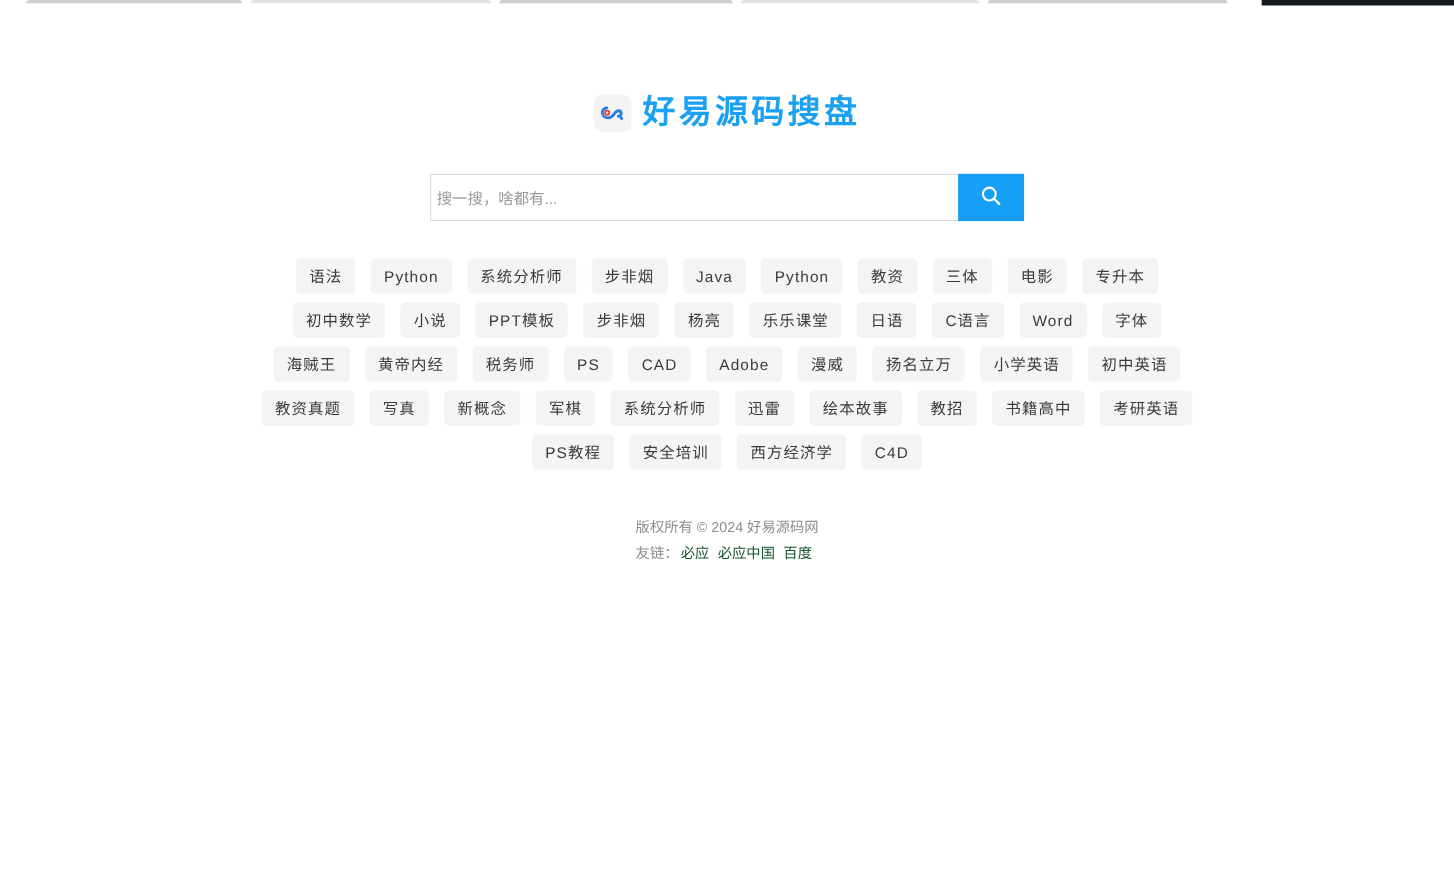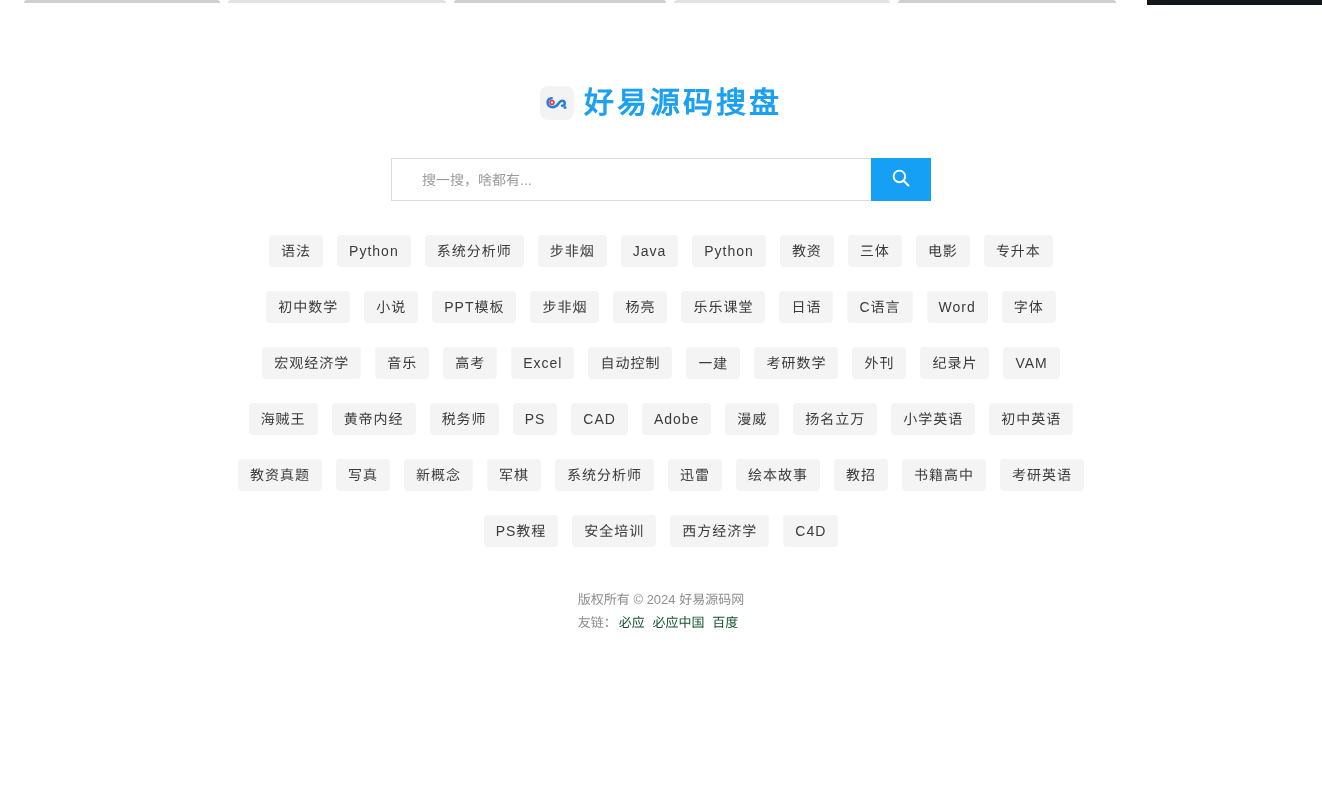--- a/index.html
+++ b/index.html
@@ -88,21 +88,21 @@
     height: 43px;
   }
   #search-input {
     flex: 1 1 auto;
     height: 43px;
     border: 1px solid #dcdcdc;
     border-right: none;
     background: #ffffff;
     font-size: 14px;
     color: #333;
-    padding: 0 30px;
+    padding: 0 5px;
     outline: none;
     font-family: "Liberation Sans", "DejaVu Sans", sans-serif;
   }
   #search-input::placeholder { color: #9b9b9b; }
   #search-button {
     flex: none;
     width: 60px;
     height: 43px;
     border: none;
     background: #16a0f5;
@@ -113,21 +113,21 @@
     padding: 0;
   }
 
   
   #tag-cloud {
     margin-top: 34px;
     width: 830px;
     display: flex;
     flex-direction: column;
     align-items: center;
-    gap: 24px;
+    gap: 8px;
   }
   .tag-row {
     display: flex;
     flex-wrap: nowrap;
     justify-content: center;
     gap: 14px;
   }
   .tag {
     background: #f4f4f4;
     color: #3b3b3b;
@@ -215,32 +215,20 @@
         <a class="tag">PPT模板</a>
         <a class="tag">步非烟</a>
         <a class="tag">杨亮</a>
         <a class="tag">乐乐课堂</a>
         <a class="tag">日语</a>
         <a class="tag">C语言</a>
         <a class="tag">Word</a>
         <a class="tag">字体</a>
       </div>
       <div class="tag-row">
-        <a class="tag">宏观经济学</a>
-        <a class="tag">音乐</a>
-        <a class="tag">高考</a>
-        <a class="tag">Excel</a>
-        <a class="tag">自动控制</a>
-        <a class="tag">一建</a>
-        <a class="tag">考研数学</a>
-        <a class="tag">外刊</a>
-        <a class="tag">纪录片</a>
-        <a class="tag">VAM</a>
-      </div>
-      <div class="tag-row">
         <a class="tag">海贼王</a>
         <a class="tag">黄帝内经</a>
         <a class="tag">税务师</a>
         <a class="tag">PS</a>
         <a class="tag">CAD</a>
         <a class="tag">Adobe</a>
         <a class="tag">漫威</a>
         <a class="tag">扬名立万</a>
         <a class="tag">小学英语</a>
         <a class="tag">初中英语</a>

